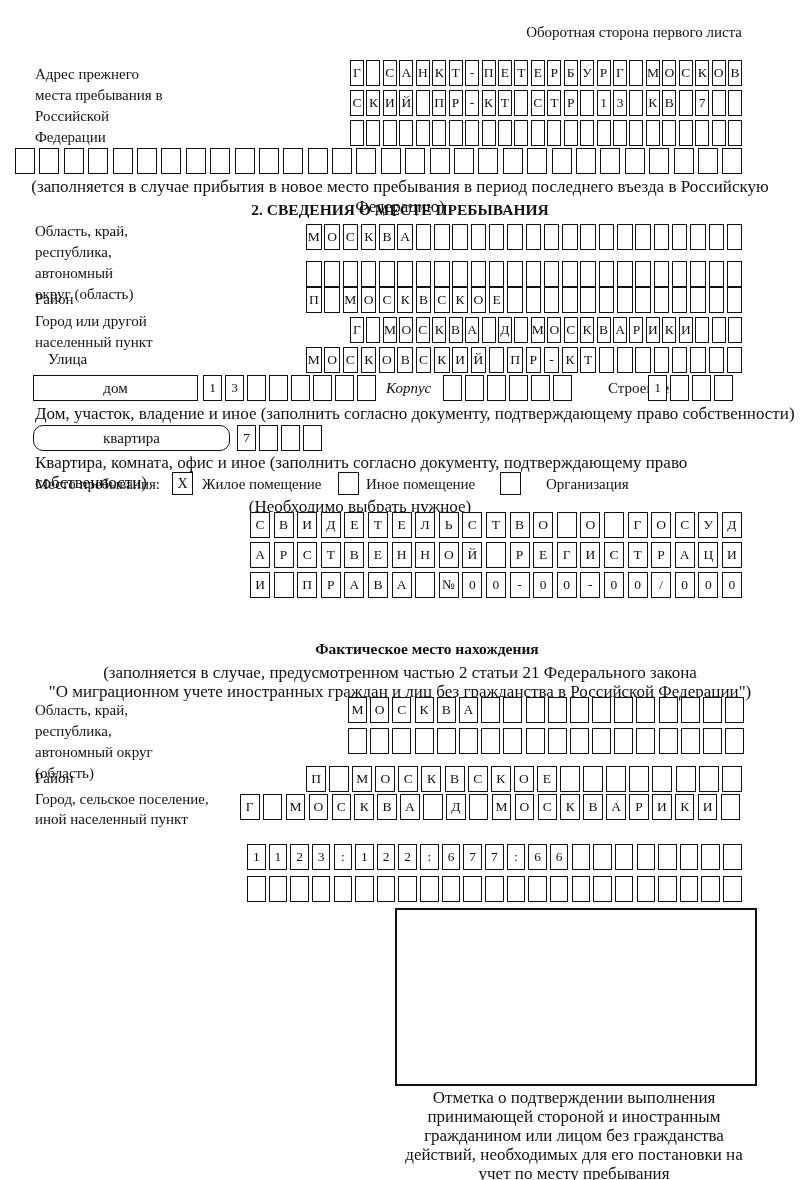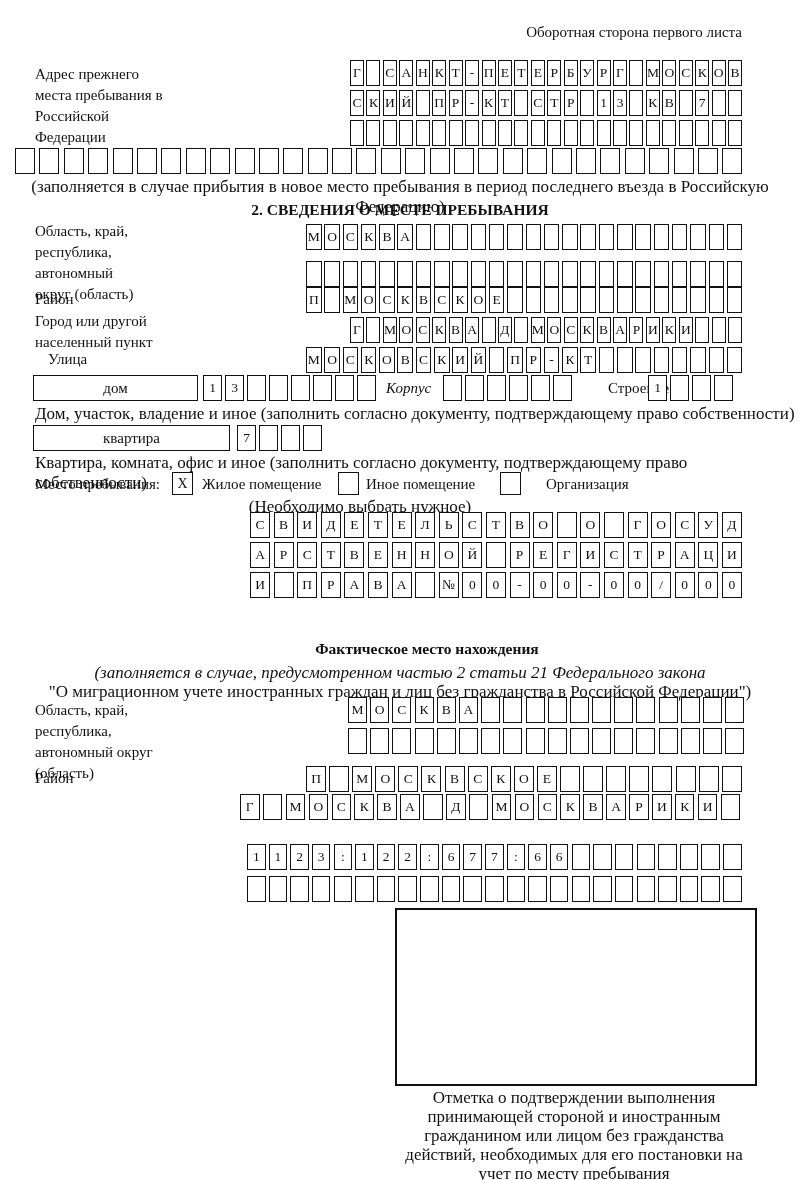--- a/index.html
+++ b/index.html
@@ -302,21 +302,21 @@
     </div>
   <div class="abs lbl" style="left:608px;top:378px;font-family:Liberation Serif, serif;">Строение</div>
   <div class="abs cells" style="left:648px;top:375px;--w:19px;--g:3px">
       <span class="cell">1</span>
       <span class="cell"></span>
       <span class="cell"></span>
       <span class="cell"></span>
     </div>
   <div class="abs small" style="left:35px;top:404px;">Дом, участок, владение и иное (заполнить согласно документу, подтверждающему право собственности)</div>
 
-  <div class="abs boxlbl" style="left:33px;top:425px;width:197px;">квартира</div>
+  <div class="abs boxlbl" style="left:33px;top:425px;width:197px;border-radius:10px;">квартира</div>
   <div class="abs cells" style="left:237px;top:425px;--w:19px;--g:3px">
       <span class="cell">7</span>
       <span class="cell"></span>
       <span class="cell"></span>
       <span class="cell"></span>
     </div>
   <div class="abs small" style="left:35px;top:453px;">Квартира, комната, офис и иное (заполнить согласно документу, подтверждающему право собственности)</div>
 
   <div class="abs lbl" style="left:35px;top:474px;">Место пребывания:</div>
   <div class="abs chk" style="left:172px;top:472px;">X</div>
@@ -391,21 +391,21 @@
       <span class="cell">-</span>
       <span class="cell">0</span>
       <span class="cell">0</span>
       <span class="cell">/</span>
       <span class="cell">0</span>
       <span class="cell">0</span>
       <span class="cell">0</span>
     </div>
 
   <div class="abs bold ctr" style="top:640px;font-size:15.5px;padding-left:27px;">Фактическое место нахождения</div>
-  <div class="abs small ctr" style="top:663px;font-style:italic;">(заполняется в случае, предусмотренном частью 2 статьи 21 Федерального закона</div>
+  <div class="abs small ctr" style="top:663px;">(заполняется в случае, предусмотренном частью 2 статьи 21 Федерального закона</div>
   <div class="abs small ctr" style="top:682px;">"О миграционном учете иностранных граждан и лиц без гражданства в Российской Федерации")</div>
 
   <div class="abs lbl" style="left:35px;top:700px;width:140px;">Область, край, республика, автономный округ (область)</div>
   <div class="abs cells" style="left:348px;top:697px;--w:19px;--g:3.2px">
       <span class="cell">М</span>
       <span class="cell">О</span>
       <span class="cell">С</span>
       <span class="cell">К</span>
       <span class="cell">В</span>
       <span class="cell">А</span>
@@ -459,20 +459,21 @@
       <span class="cell"></span>
       <span class="cell"></span>
       <span class="cell"></span>
       <span class="cell"></span>
       <span class="cell"></span>
       <span class="cell"></span>
       <span class="cell"></span>
       <span class="cell"></span>
     </div>
 
+  <div class="abs lbl" style="left:35px;top:789px;width:190px;line-height:20px;">Город, сельское поселение, иной населенный пункт</div>
   <div class="abs cells" style="left:240px;top:794px;--w:19.5px;--g:3.4px">
       <span class="cell">Г</span>
       <span class="cell"></span>
       <span class="cell">М</span>
       <span class="cell">О</span>
       <span class="cell">С</span>
       <span class="cell">К</span>
       <span class="cell">В</span>
       <span class="cell">А</span>
       <span class="cell"></span>

